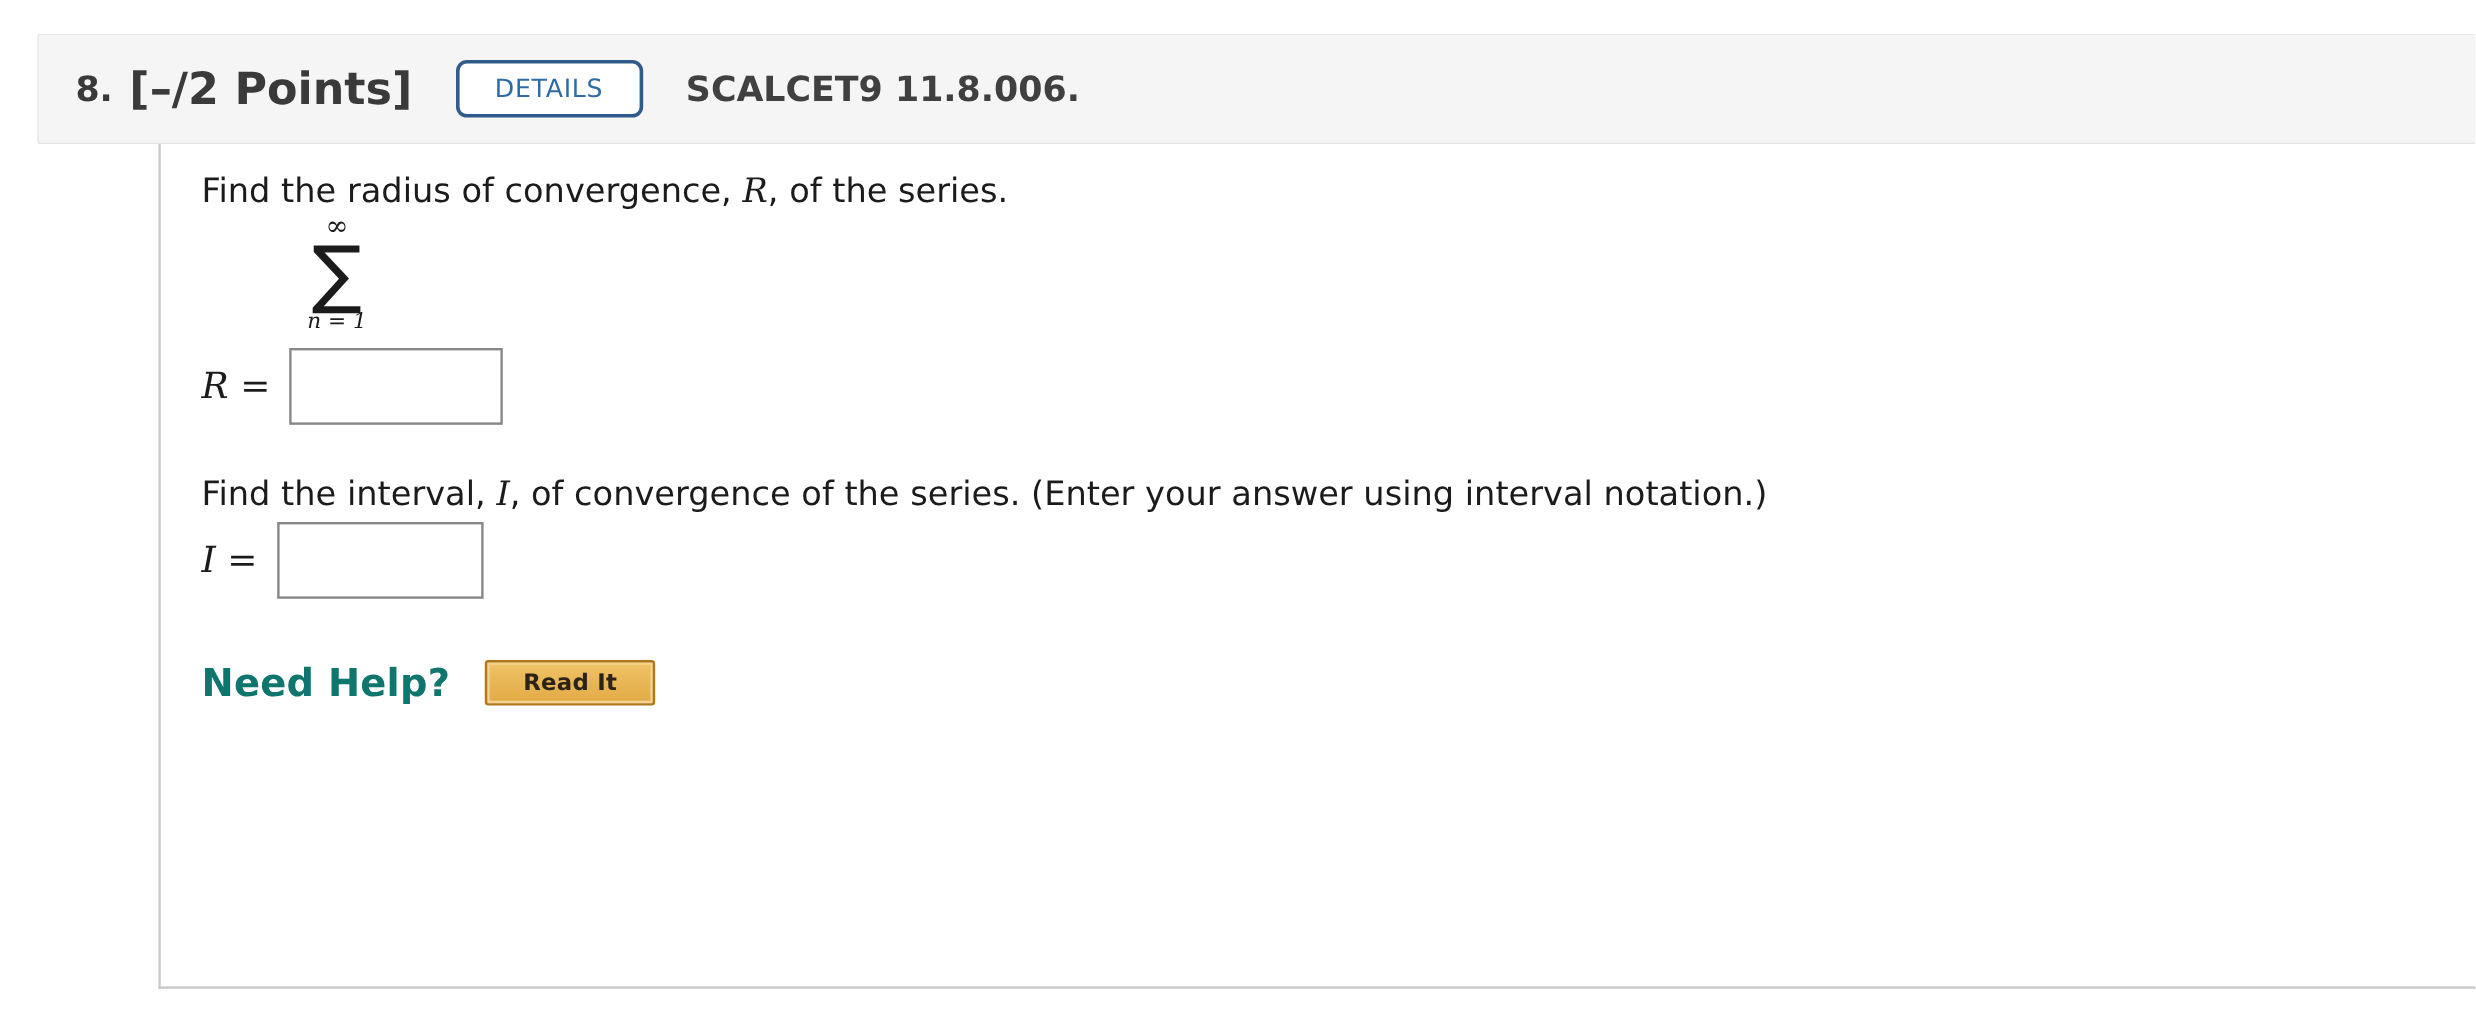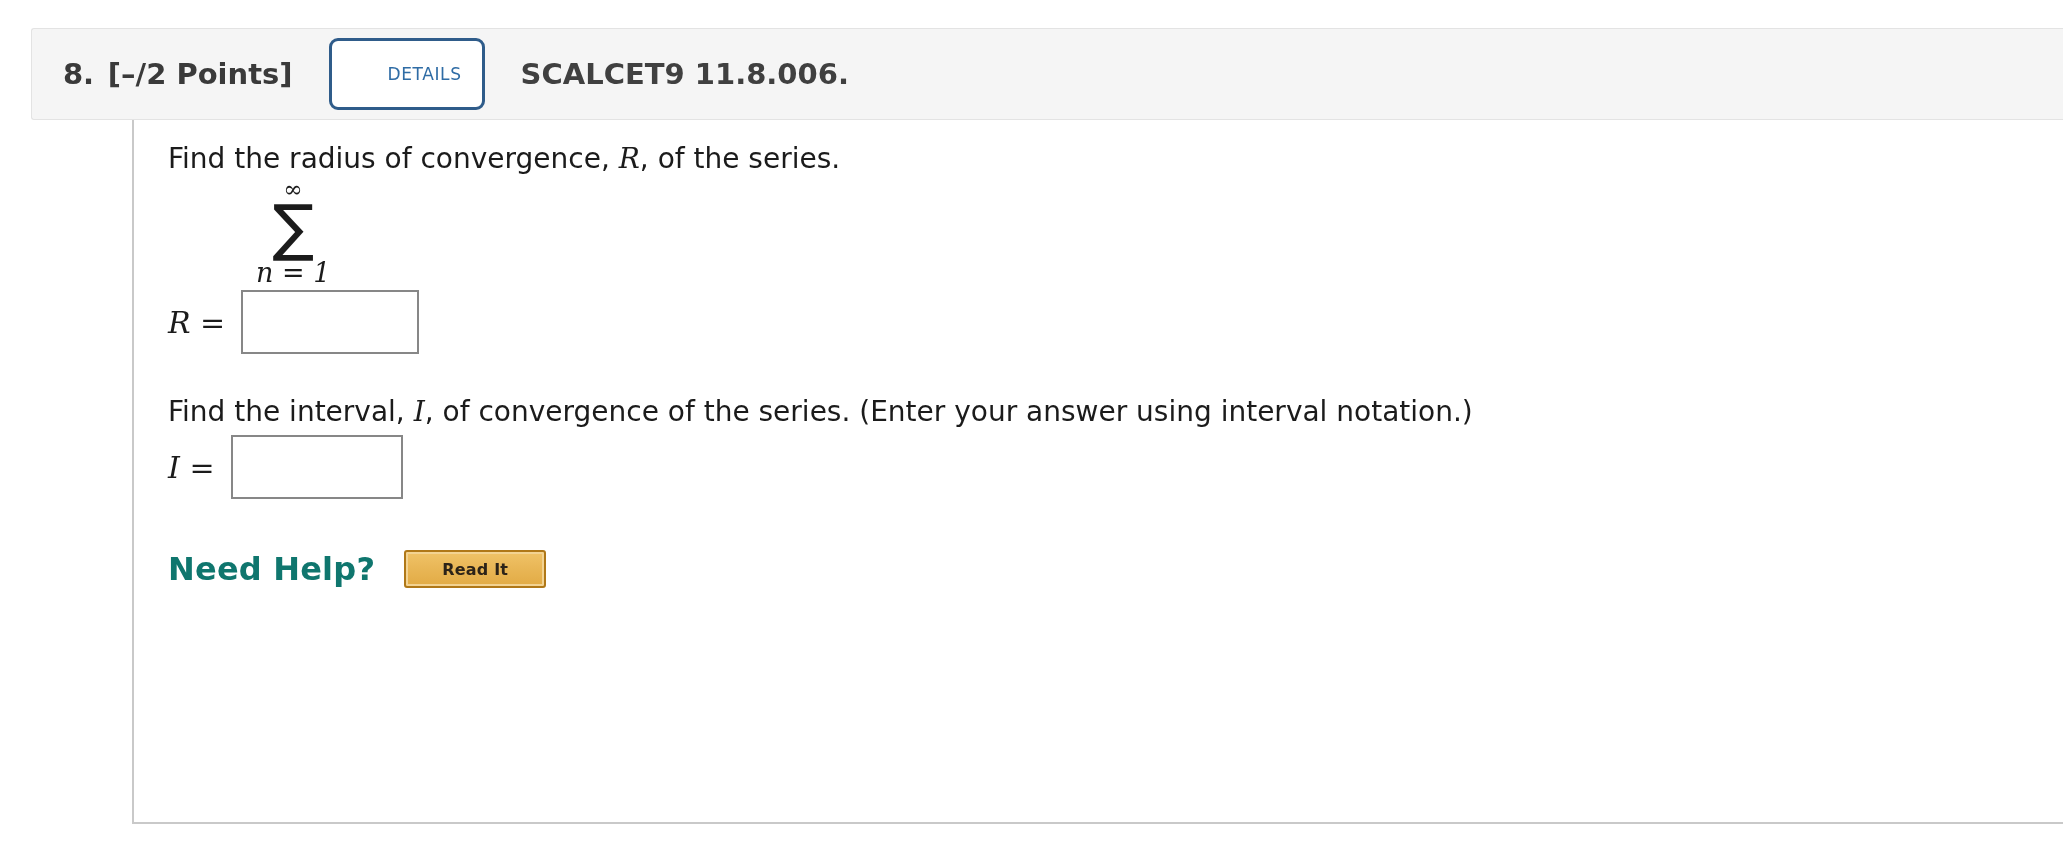--- a/index.html
+++ b/index.html
@@ -38,42 +38,42 @@
 
   .q-number {
     font-size: 29px;
     font-weight: bold;
     color: #3a3a3a;
     letter-spacing: -0.2px;
     white-space: nowrap;
   }
 
   .q-points {
-    font-size: 29px;
+    font-size: 37px;
     font-weight: bold;
     color: #3a3a3a;
     margin-left: 14px;
     white-space: nowrap;
   }
 
   .details-button {
     margin-left: 36px;
     box-sizing: border-box;
-    height: 72px;
+    height: 48px;
     min-width: 156px;
     padding: 0 20px;
     background: #ffffff;
     border: 3px solid #2f5c8a;
     border-radius: 9px;
     color: #2f6ca5;
-    font-size: 17px;
+    font-size: 21px;
     letter-spacing: 0.6px;
     display: flex;
     align-items: center;
-    justify-content: flex-end;
+    justify-content: center;
     cursor: pointer;
     white-space: nowrap;
   }
 
   .q-code {
     font-size: 29px;
     font-weight: bold;
     color: #404040;
     margin-left: 36px;
     white-space: nowrap;
@@ -130,21 +130,21 @@
     font-size: 23px;
     font-style: italic;
     margin-bottom: -2px;
   }
   .sigma-symbol {
     font-size: 62px;
     line-height: 0.95;
     font-family: "DejaVu Sans", "Liberation Sans", sans-serif;
   }
   .sigma-lower {
-    font-size: 27px;
+    font-size: 18px;
     font-style: italic;
     margin-top: 1px;
     white-space: nowrap;
   }
 
   .fraction {
     display: flex;
     flex-direction: column;
     align-items: center;
     margin-left: 12px;
@@ -266,21 +266,21 @@
     border: 2px solid #b07818;
     border-radius: 3px;
     background: linear-gradient(to bottom, #f0c368 0%, #e9b757 45%, #e2ab45 100%);
     box-shadow: inset 0 0 0 2px #f3d392;
     display: flex;
     align-items: center;
     justify-content: center;
     cursor: pointer;
   }
   .read-it-label {
-    font-size: 16px;
+    font-size: 19px;
     font-weight: bold;
     color: #2c2318;
     letter-spacing: 0.2px;
     white-space: nowrap;
     font-family: "DejaVu Sans", "Liberation Sans", sans-serif;
   }
 </style>
 </head>
 <body>
 

